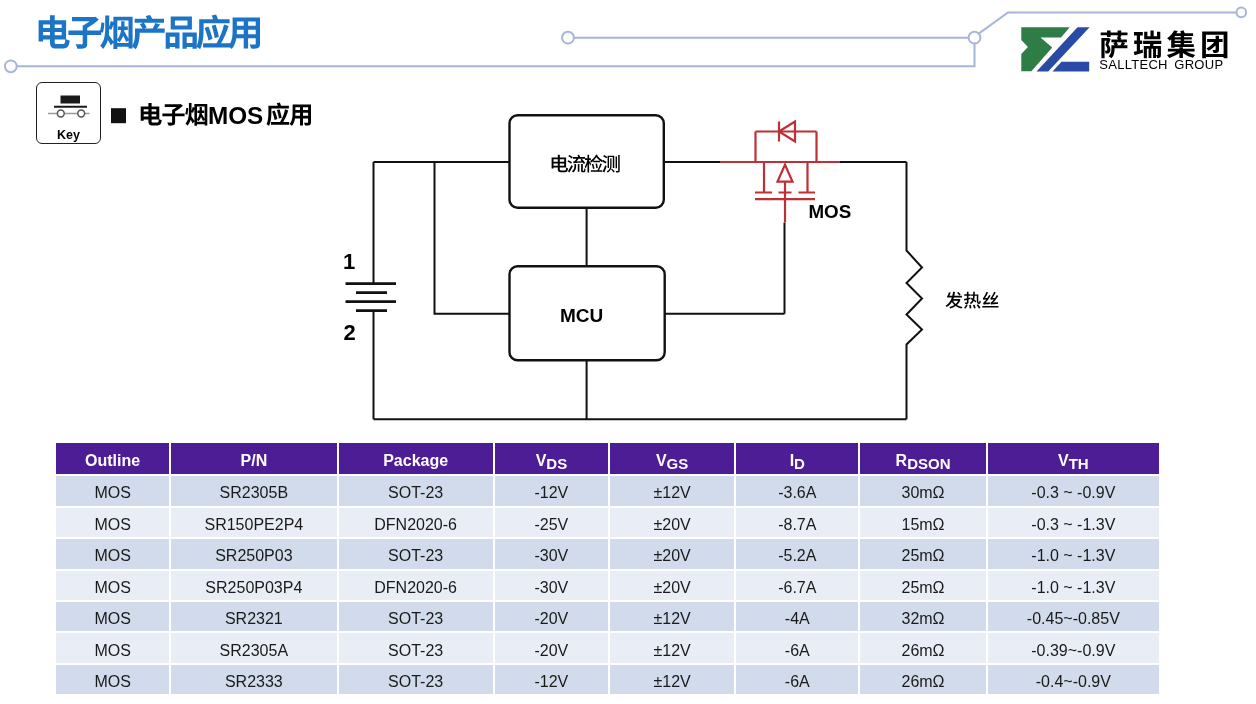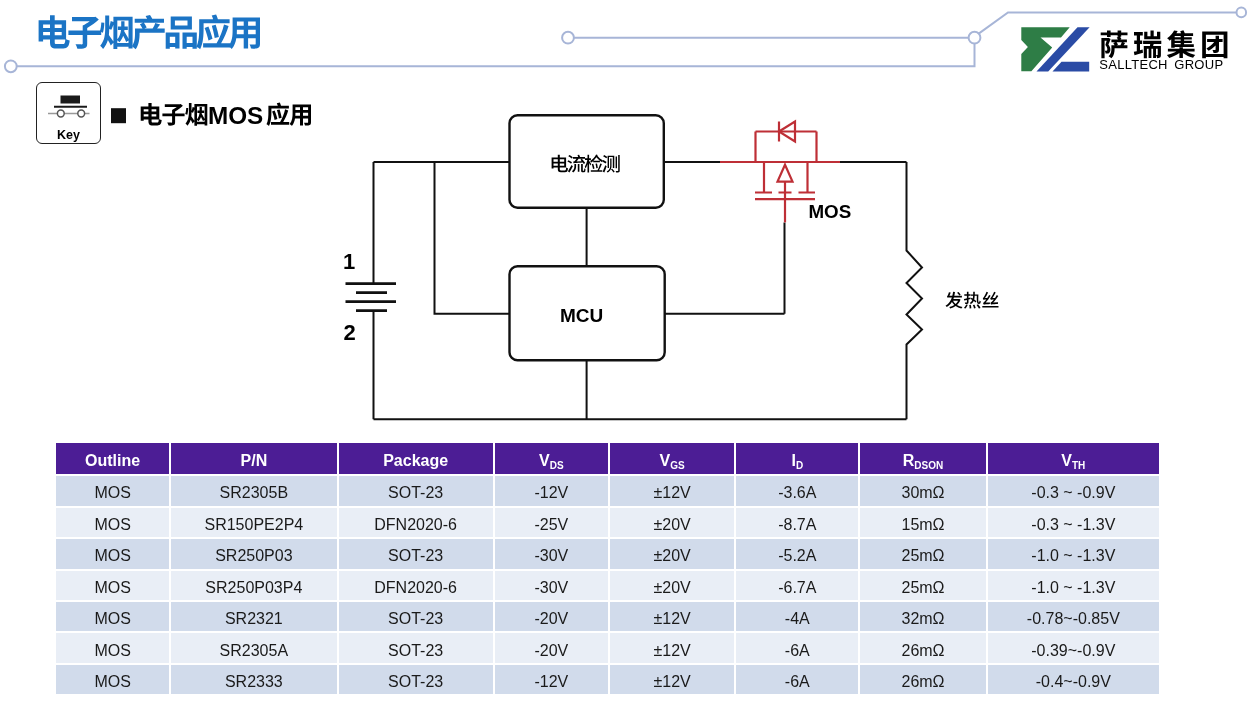--- a/index.html
+++ b/index.html
@@ -3,21 +3,21 @@
 <style>
 html,body{margin:0;padding:0;background:#fff;width:1256px;height:704px;overflow:hidden;
 font-family:"Liberation Sans",sans-serif;}
 .abs{position:absolute;}
 table{border-collapse:collapse;table-layout:fixed;}
 td,th{border:2px solid #fff;padding:0;text-align:center;vertical-align:middle;overflow:hidden;}
 th{background:#4c1d95;color:#fff;font-size:16px;font-weight:bold;height:26.3px;padding-top:5px;}
 td{font-size:16px;color:#1a1a1a;height:24.85px;padding-top:4.6px;}
 tr.a td{background:#D1DBEB;}
 tr.b td{background:#E9EEF6;}
-sub{font-size:10px;vertical-align:baseline;position:relative;top:3px;line-height:0;}
+sub{font-size:15px;vertical-align:baseline;position:relative;top:3px;line-height:0;}
 </style></head>
 <body>
 
 <svg class="abs" style="left:0;top:0" width="1256" height="80" viewBox="0 0 1256 80">
 <g fill="none" stroke="#A7B5D7" stroke-width="2">
 <path d="M16.7,66.3 H974.5 V44"></path>
 <path d="M574,37.7 H968.6"></path>
 <path d="M978.7,33.6 L1008,12.4 H1236.5"></path>
 </g>
 <g fill="#fff" stroke="#A7B5D7" stroke-width="2">
@@ -183,21 +183,21 @@
         <td>-1.0 ~ -1.3V</td>
       </tr>
 <tr class="a">
         <td>MOS</td>
         <td>SR2321</td>
         <td>SOT-23</td>
         <td>-20V</td>
         <td>±12V</td>
         <td>-4A</td>
         <td>32mΩ</td>
-        <td>-0.78~-0.85V</td>
+        <td>-0.45~-0.85V</td>
       </tr>
 <tr class="b">
         <td>MOS</td>
         <td>SR2305A</td>
         <td>SOT-23</td>
         <td>-20V</td>
         <td>±12V</td>
         <td>-6A</td>
         <td>26mΩ</td>
         <td>-0.39~-0.9V</td>

